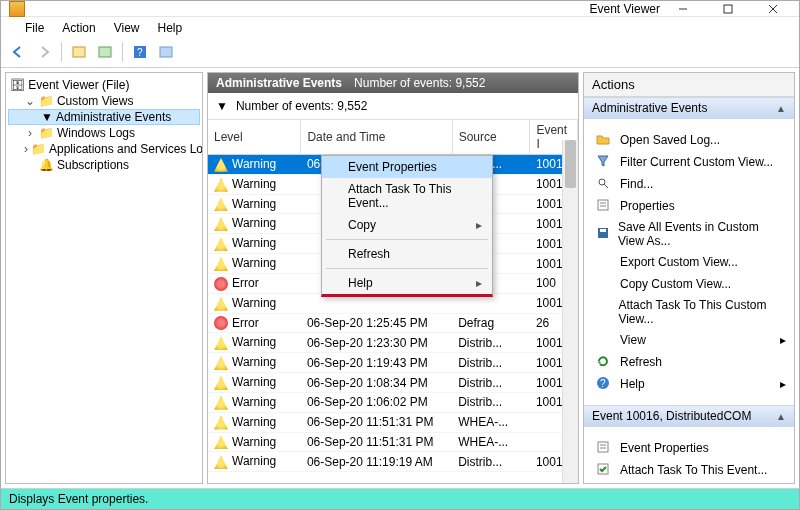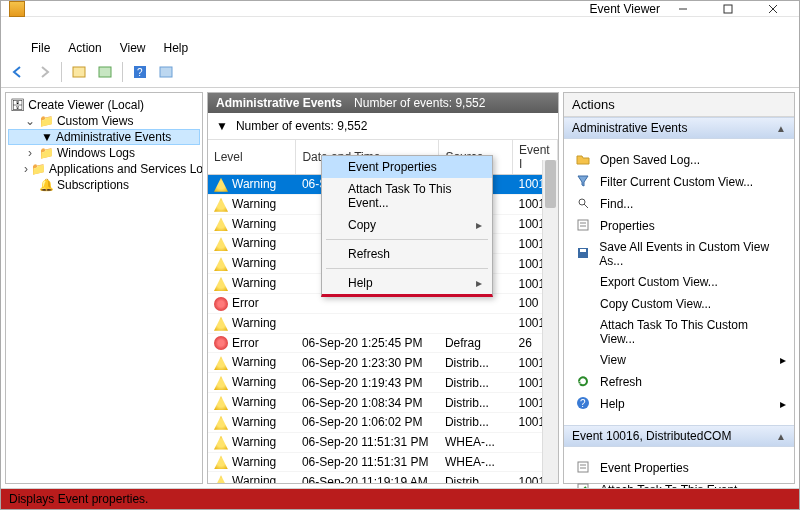--- a/index.html
+++ b/index.html
@@ -30,22 +30,21 @@
     display: inline-block;
     border: 1px solid #b97a12;
   }
   .titlebar .title { flex: 1; }
   .winbtns { display: flex; }
   .winbtn { width: 45px; height: 28px; display:flex;align-items:center;justify-content:center; }
   .winbtn svg { stroke:#333; }
   .menubar {
     display: flex;
     gap: 2px;
-    padding: 2px 22px;
-    margin-top: 20px;
+    padding: 2px 16px;
   }
   .menubar span { padding: 2px 8px; }
   .toolbar {
     display: flex;
     align-items: center;
     gap: 4px;
     padding: 2px 6px 4px;
     border-bottom: 1px solid #d0d0d0;
   }
   .tb-btn { width: 22px; height: 22px; display:flex;align-items:center;justify-content:center; border:1px solid transparent;}
@@ -59,21 +58,21 @@
   }
   .pane {
     border: 1px solid #bcbcbc;
     display: flex;
     flex-direction: column;
     min-height: 0;
     background: #fff;
   }
   .left-pane { width: 198px; }
   .mid-pane { flex: 1; }
-  .right-pane { width: 232px; }
+  .right-pane { width: 212px; }
   .tree {
     padding: 4px 2px;
     overflow: hidden;
   }
   .tree-row { display:flex; align-items:center; gap:3px; padding:1px 2px; white-space:nowrap;}
   .tree-row.sel { background:#cce8ff; border:1px solid #99d1ff; padding:0 1px;}
   .tw { width:12px; text-align:center; color:#555;}
   .tree .ind1 { padding-left:16px;}
   .tree .ind2 { padding-left:32px;}
   .panel-hdr {
@@ -147,21 +146,21 @@
     display:flex;
     justify-content:space-between;
     align-items:center;
     border-top:1px solid #cbd7e8;
     border-bottom:1px solid #cbd7e8;
   }
   .action-list{ padding:10px 4px;}
   .action-item{ display:flex; align-items:center; gap:8px; padding:3px 4px 3px 8px;}
   .action-item .arrow{margin-left:auto;}
   .ai-icon{ width:16px;height:16px; display:inline-block;}
-  .statusbar { border-top:1px solid #d0d0d0; padding:3px 8px; background:#b91c1c;}
+  .statusbar { border-top:1px solid #d0d0d0; padding:3px 8px; background:#5eead4;}
   .chev{ font-size:10px; color:#555;}
 </style>
 </head>
 <body>
 
 <div class="titlebar">
   <span class="app-icon"></span>
   <span class="title">Event Viewer</span>
   <div class="winbtns">
     <div class="winbtn">
@@ -225,21 +224,21 @@
       </svg>
     </div>
 </div>
 
 <div class="content">
 
   <div class="pane left-pane">
     <div class="tree">
       <div class="tree-row">
           <span>🗄</span>
-          <span>Create Viewer (Local)</span>
+          <span>Event Viewer (File)</span>
         </div>
       <div class="tree-row ind1">
           <span class="tw">⌄</span>
           <span>📁</span>
           <span>Custom Views</span>
         </div>
       <div class="tree-row ind2 sel">
           <span>▼</span>
           <span>Administrative Events</span>
         </div>

